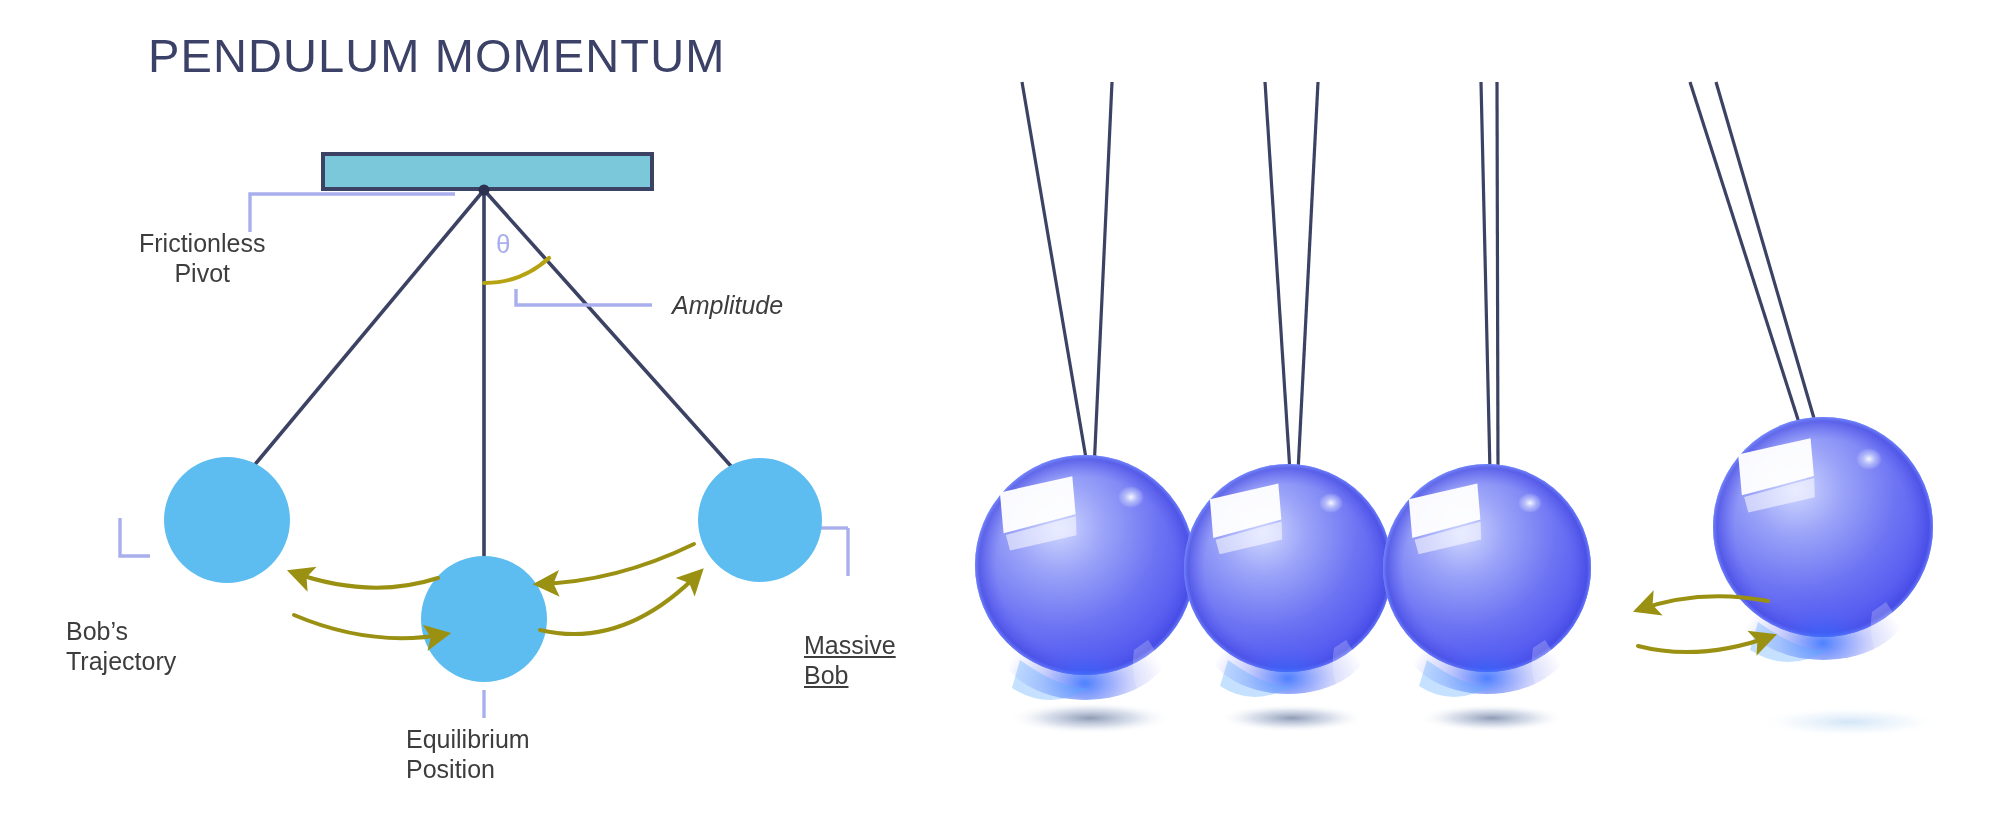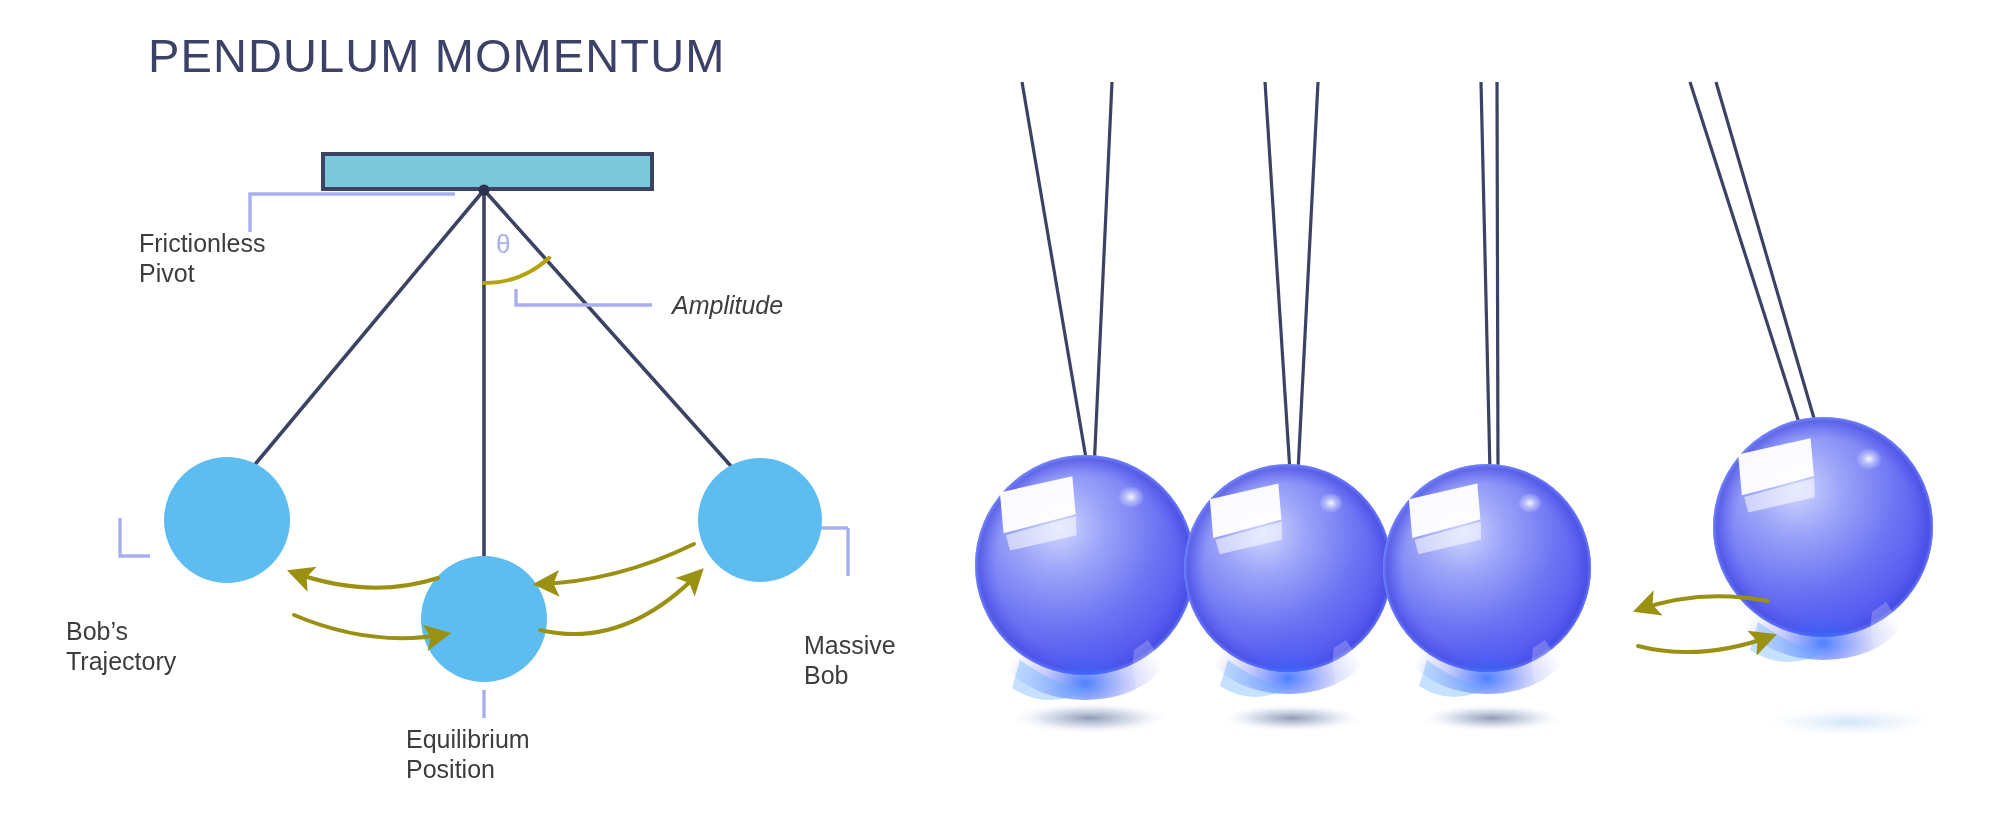--- a/index.html
+++ b/index.html
@@ -168,29 +168,29 @@
         <ellipse cx="1869" cy="459" rx="13" ry="11" fill="url(#hotSpot)"></ellipse>
         <path d="M1886 602 Q1908 630 1890 674 Q1866 650 1872 612 Z" fill="#ffffff" opacity=".22"></path>
         <path d="M1758 622 Q1800 652 1828 650 Q1788 674 1750 650 Z" fill="#5aa8ff" opacity=".35"></path>
       </g>
 
       <path d="M 1768 601 Q 1700 588 1638 610" fill="none" stroke="#9a9113" stroke-width="4" stroke-linecap="round" marker-end="url(#arwL)"></path>
       <path d="M 1638 646 Q 1700 662 1772 636" fill="none" stroke="#9a9113" stroke-width="4" stroke-linecap="round" marker-end="url(#arwR)"></path>
     </g>
   </svg>
 
-  <div class="lbl" style="left:139px;top:228px;">Frictionless
+  <div class="lbl" style="left:139px;top:228px;text-align:center;">Frictionless
 Pivot</div>
 
   <div class="lbl" style="left:672px;top:290px;font-style:italic;">Amplitude</div>
 
   <div class="lbl" style="left:496px;top:229px;font-size:26px;color:#a9afec;">θ</div>
 
   <div class="lbl" style="left:406px;top:724px;">Equilibrium
 Position</div>
 
   <div class="lbl" style="left:66px;top:616px;">Bob’s
 Trajectory</div>
 
-  <div class="lbl" style="left:804px;top:630px;">Massive
+  <div class="lbl" style="left:804px;top:630px;text-decoration:underline;">Massive
 Bob</div>
 
 </div>
 
 </body></html>

